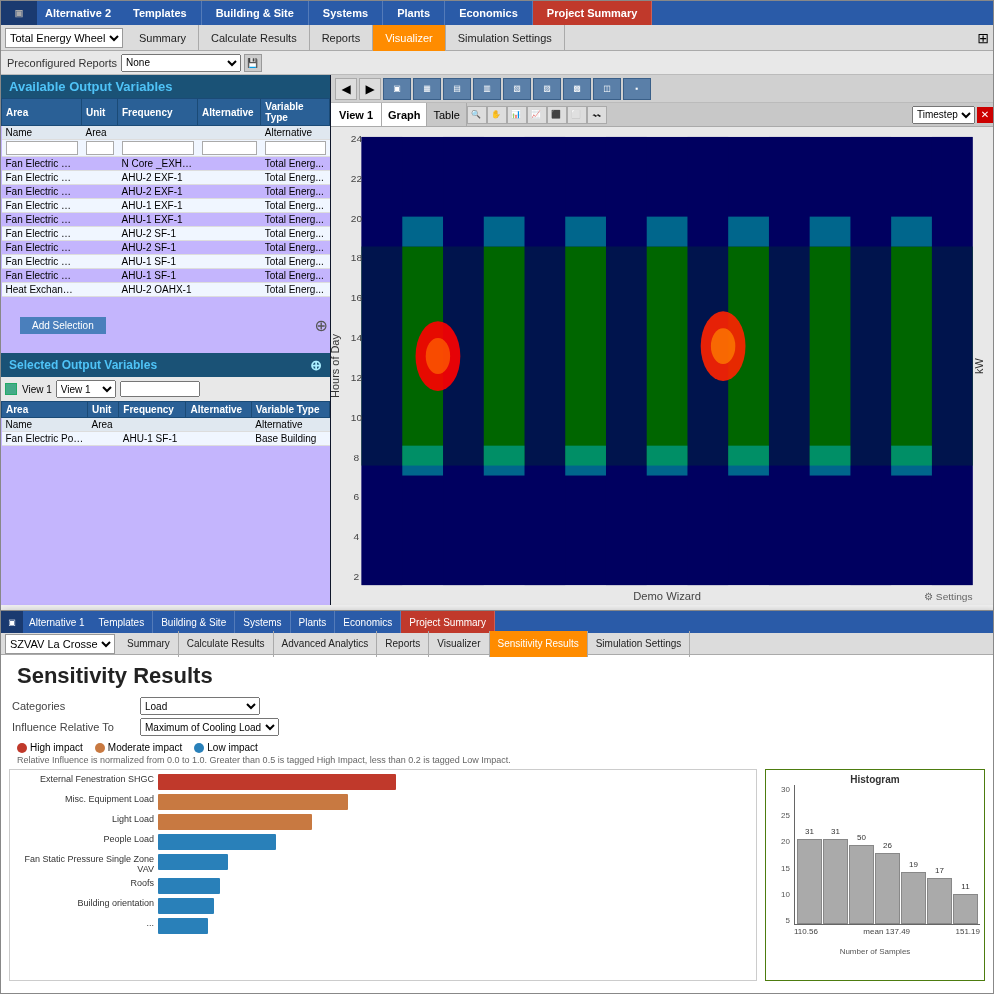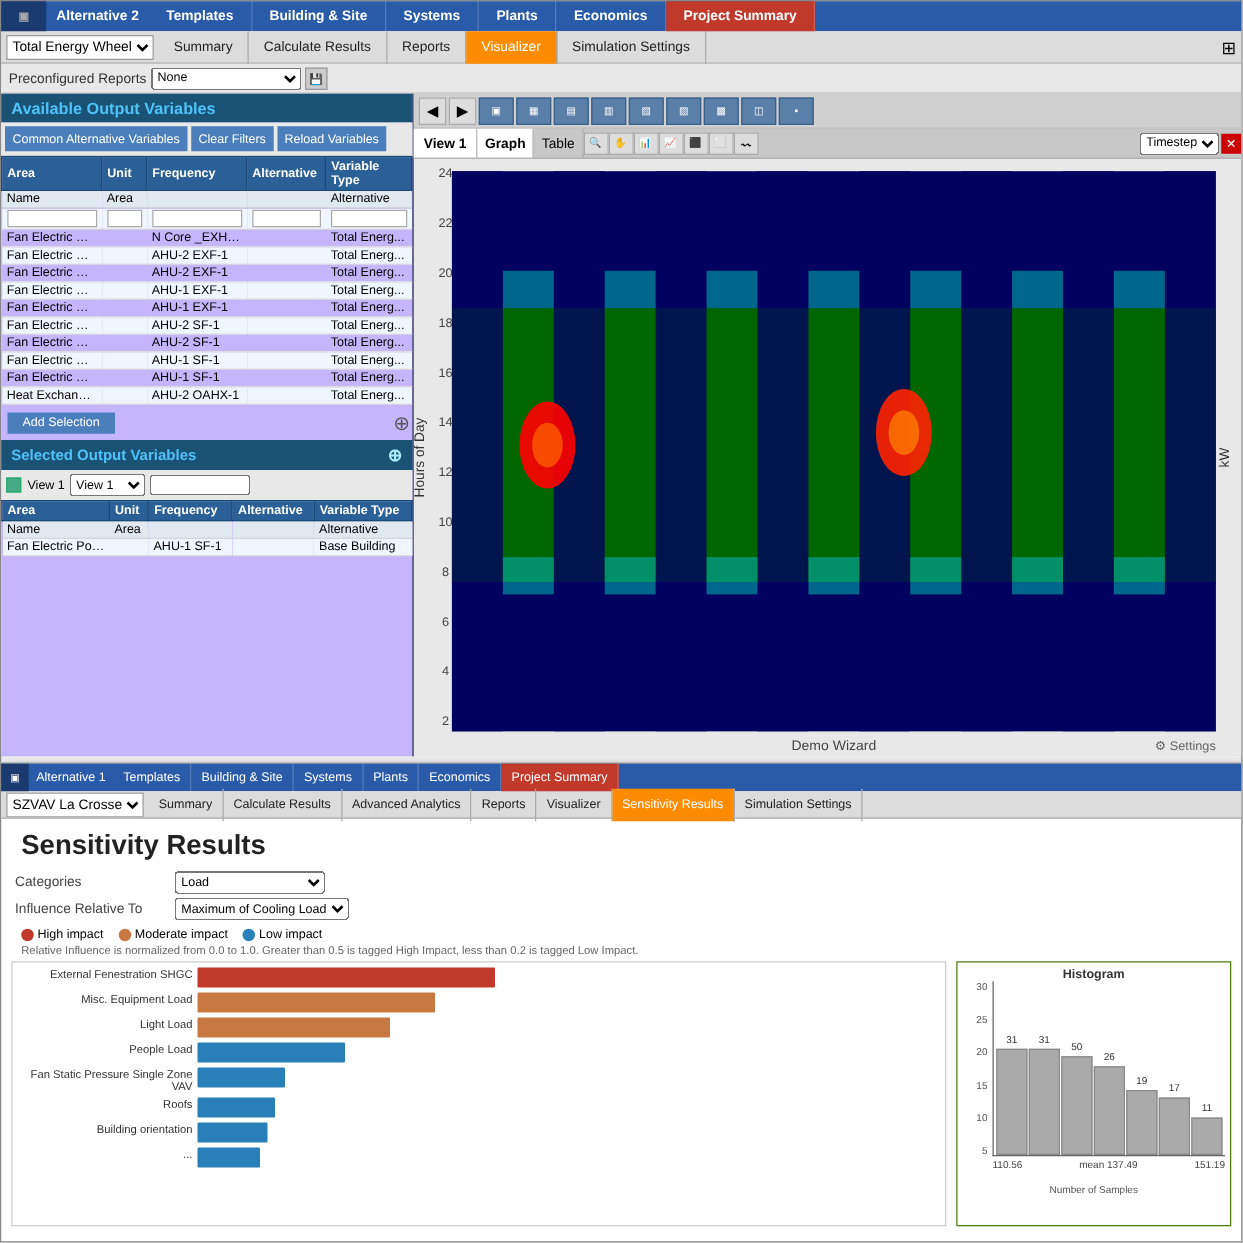--- a/index.html
+++ b/index.html
@@ -186,21 +186,21 @@
       font-size: 9px;
       border: 1px solid #aaa;
     }
 
     .add-btn {
       background: #4a7fbc;
       color: white;
       border: none;
       font-size: 10px;
       padding: 3px 12px;
-      margin: 3px;
+      margin: 17px;
       cursor: pointer;
     }
 
     .selected-section {
       background: #1a5276;
       color: #4fc3f7;
       font-size: 12px;
       font-weight: bold;
       padding: 4px 8px;
       display: flex;
@@ -519,25 +519,20 @@
     <select>
       <option>None</option>
     </select>
     <div class="icon-btn">💾</div>
   </div>
 
   <div class="main-content">
 
     <div class="left-panel">
       <div class="section-title">Available Output Variables</div>
-      <div class="btn-row">
-        <button class="small-btn">Common Alternative Variables</button>
-        <button class="small-btn">Clear Filters</button>
-        <button class="small-btn">Reload Variables</button>
-      </div>
 
       <div class="scrollable-table" style="flex:1;overflow-y:auto;">
         <table class="variables-table">
           <thead>
             <tr>
               <th>Area</th>
               <th>Unit</th>
               <th>Frequency</th>
               <th>Alternative</th>
               <th>Variable Type</th>

